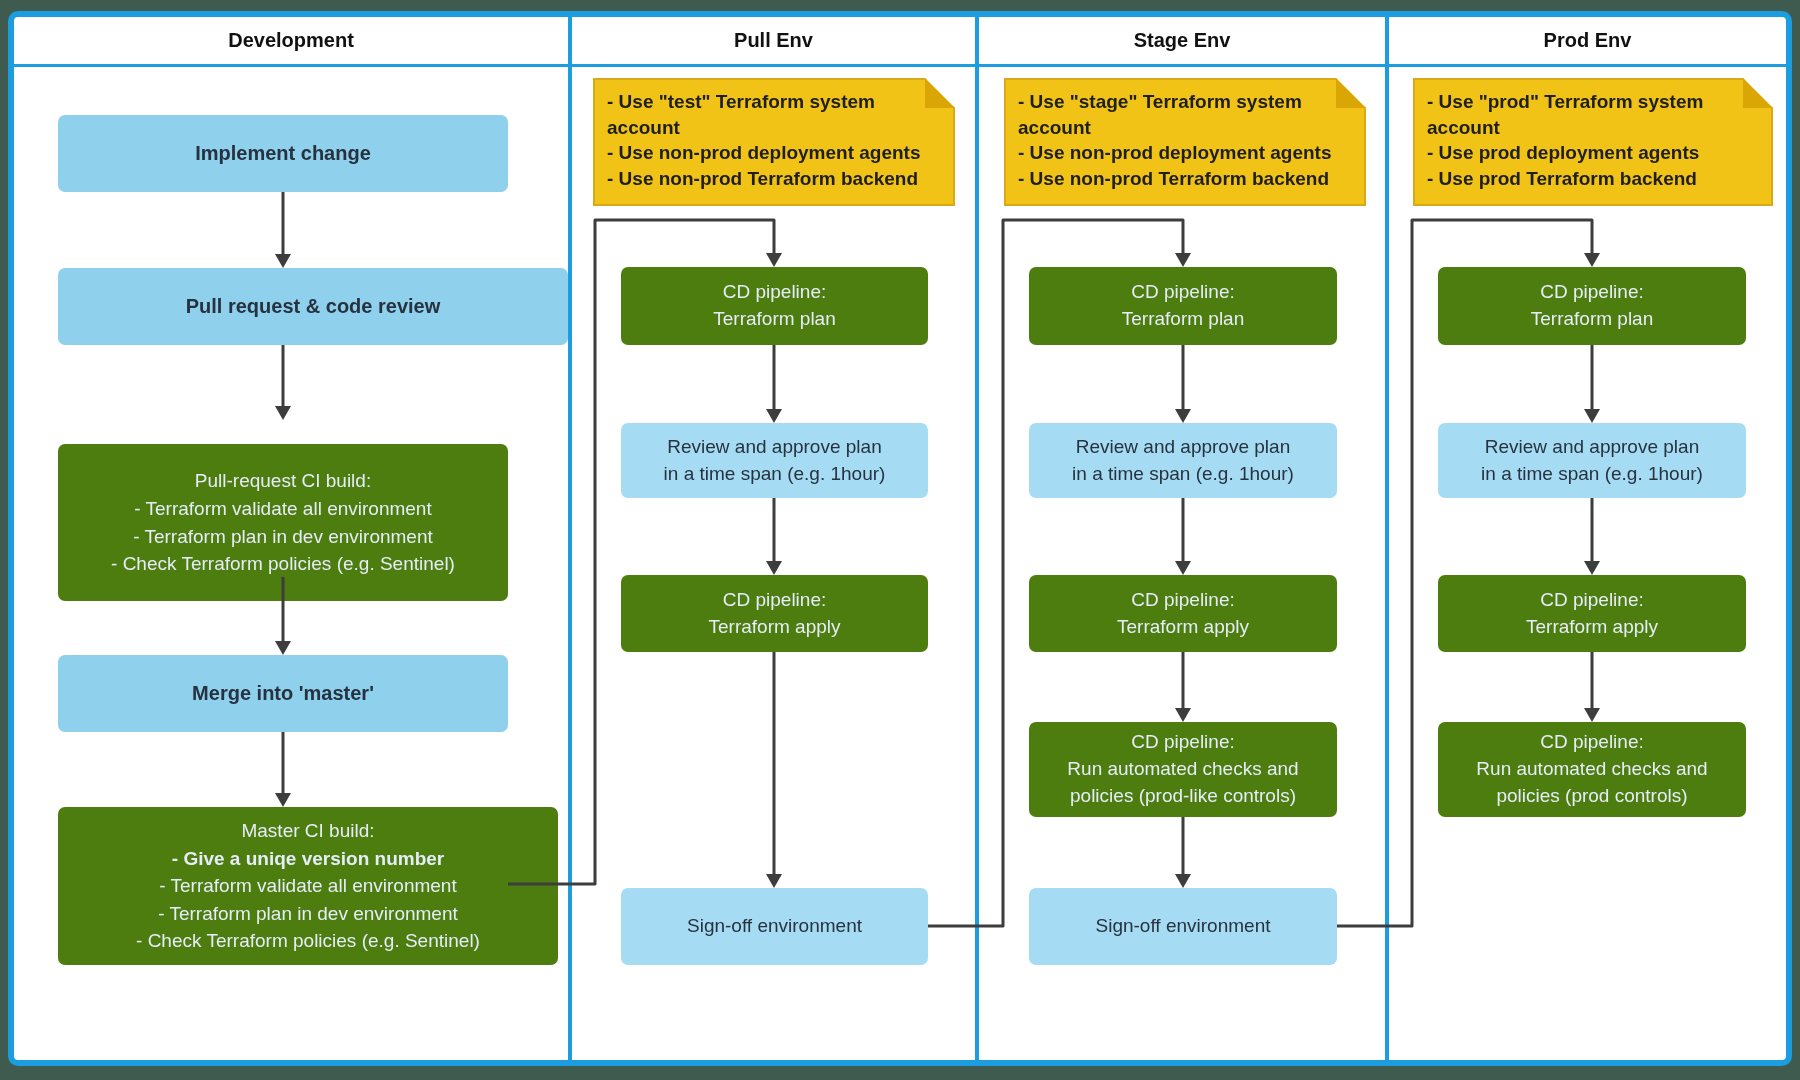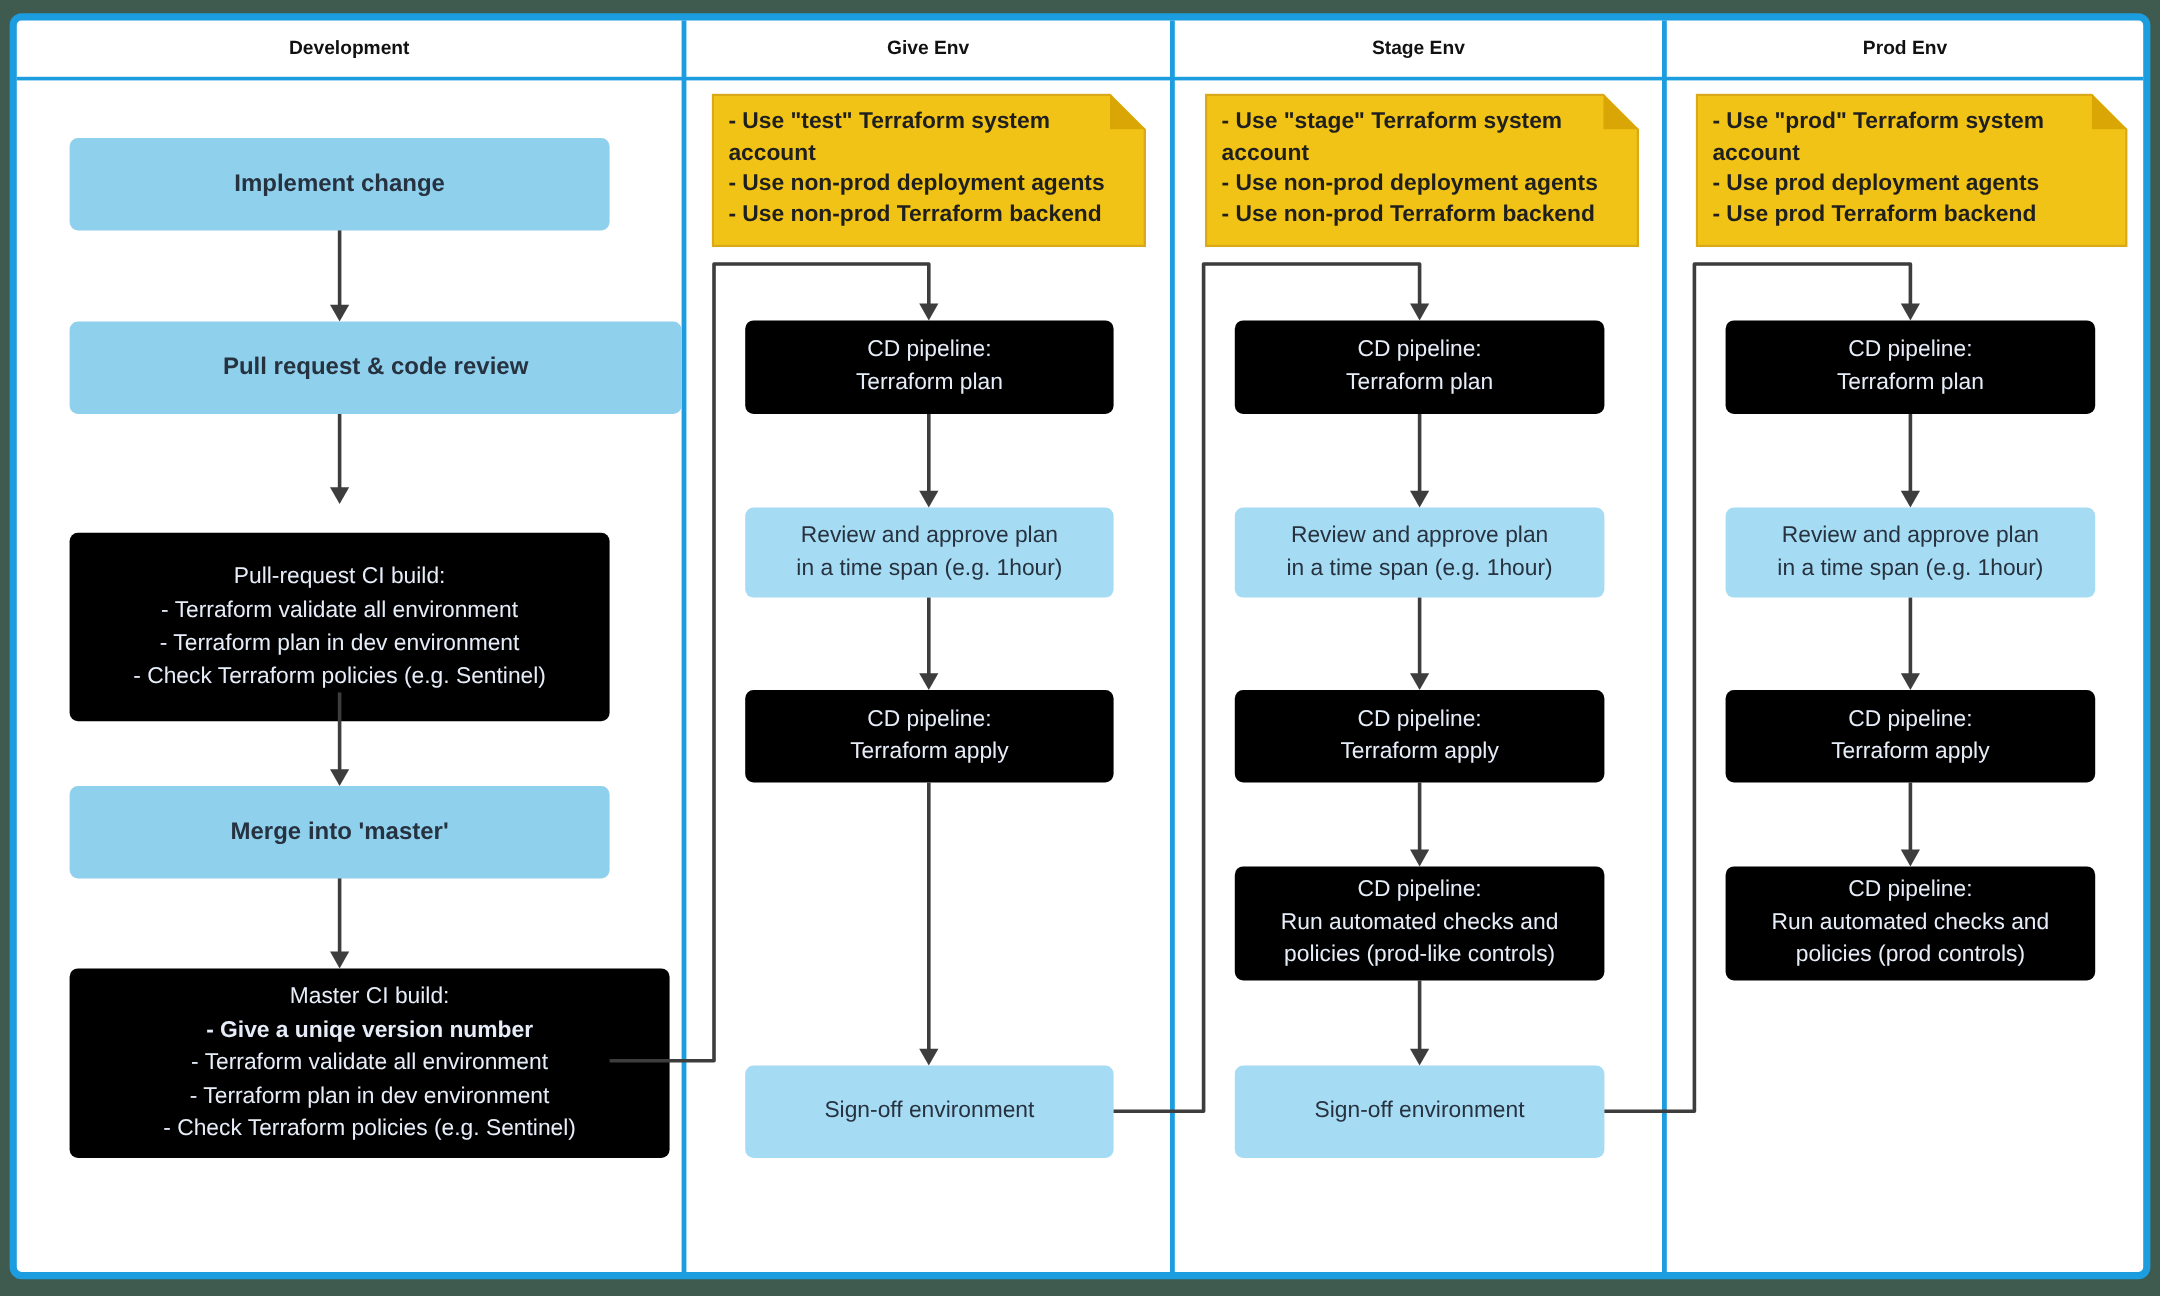--- a/index.html
+++ b/index.html
@@ -9,29 +9,29 @@
     font-family:"Liberation Sans", sans-serif;
   }
   .frame{
     position:absolute;left:8px;top:11px;width:1772px;height:1043px;
     background:#ffffff;border:6px solid #1c9ddf;border-radius:10px;
   }
   .hline{position:absolute;left:14px;top:64px;width:1772px;height:3px;background:#1c9ddf;}
   .vdiv{position:absolute;top:17px;height:1043px;width:4px;background:#1c9ddf;}
   .lane-title{
     position:absolute;top:17px;height:63px;line-height:47px;
-    text-align:center;font-weight:bold;font-size:16px;color:#111111;
+    text-align:center;font-weight:bold;font-size:20px;color:#111111;
   }
   .box{
     position:absolute;display:flex;flex-direction:column;align-items:center;justify-content:center;
     text-align:center;border-radius:7px;box-sizing:border-box;padding:6px 12px;
   }
   .light1{background:#8fd0ed;color:#273240;font-weight:bold;font-size:20px;}
   .light2{background:#a6dcf3;color:#273240;font-weight:normal;font-size:19px;}
-  .dark{background:#000000;color:#e6edf8;font-weight:normal;font-size:19px;}
+  .dark{background:#4d7c0f;color:#e6edf8;font-weight:normal;font-size:19px;}
   .box .txt{white-space:pre-line;line-height:1.42;}
   .dark .line{display:block;line-height:1.45;}
   .dark .bold-line{font-weight:bold;}
   .note{
     position:absolute;background:#f0c316;border:2px solid #d9a91a;box-sizing:border-box;
     color:#1f1f1f;font-weight:bold;font-size:19px;line-height:1.35;
     padding:9px 12px;text-align:left;
     clip-path:polygon(0 0, calc(100% - 30px) 0, 100% 30px, 100% 100%, 0 100%);
     box-shadow:1px 2px 3px rgba(0,0,0,0.15);
   }
@@ -45,21 +45,21 @@
 </head>
 <body>
 
 <div class="frame"></div>
 <div class="hline"></div>
 <div class="vdiv" style="left:568px;"></div>
 <div class="vdiv" style="left:975px;"></div>
 <div class="vdiv" style="left:1385px;"></div>
 
 <div class="lane-title" style="left:14px;width:554px;">Development</div>
-<div class="lane-title" style="left:572px;width:403px;">Give Env</div>
+<div class="lane-title" style="left:572px;width:403px;">Pull Env</div>
 <div class="lane-title" style="left:979px;width:406px;">Stage Env</div>
 <div class="lane-title" style="left:1389px;width:397px;">Prod Env</div>
 
 <div class="box light1" style="left:58px;top:115px;width:450px;height:77px;">
   <span class="txt">Implement change</span>
 </div>
 <div class="box light1" style="left:58px;top:268px;width:510px;height:77px;">
   <span class="txt">Pull request &amp; code review</span>
 </div>
 <div class="box dark" style="left:58px;top:444px;width:450px;height:157px;">

